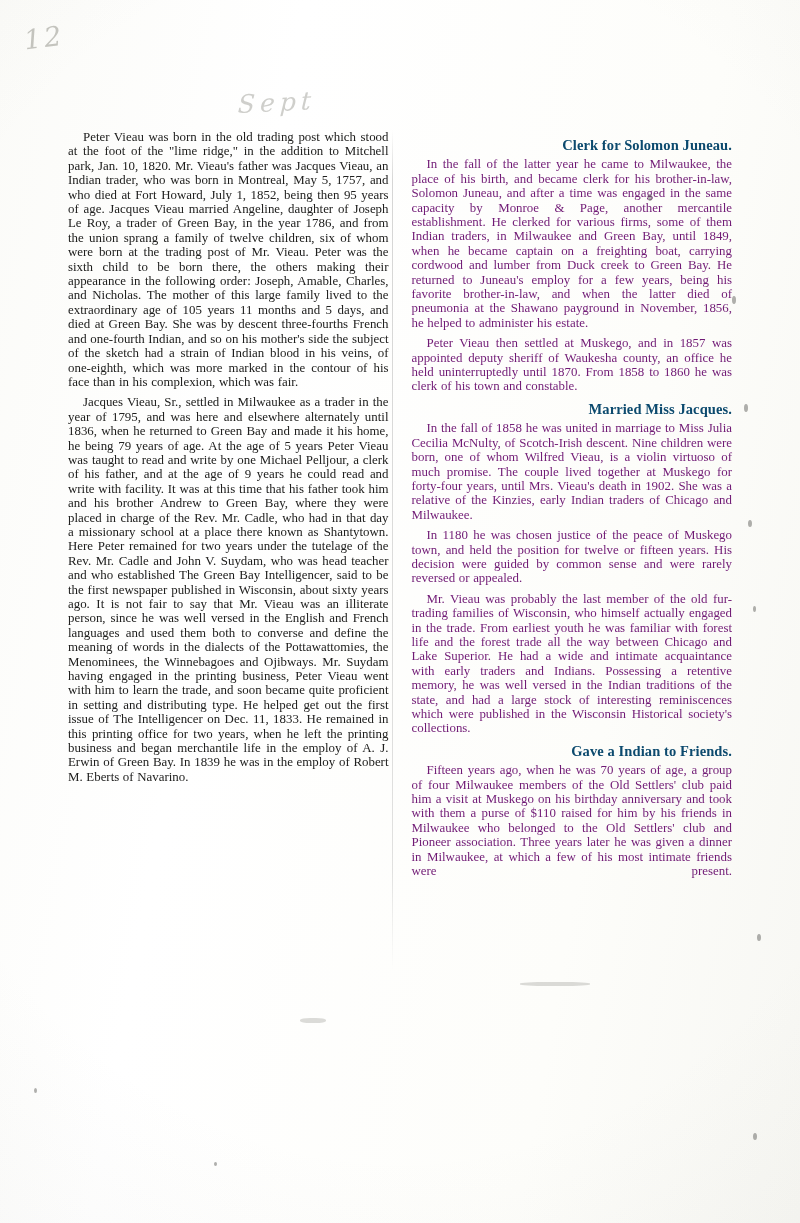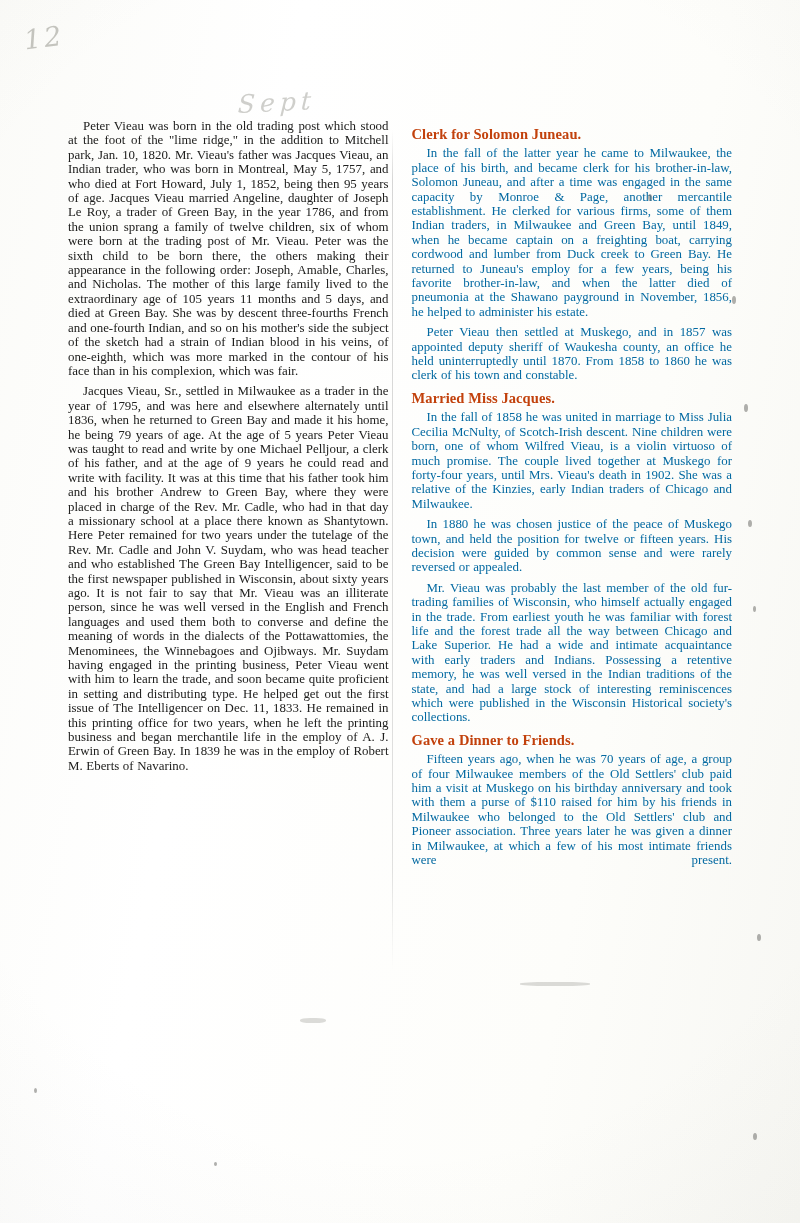--- a/index.html
+++ b/index.html
@@ -54,21 +54,21 @@
     letter-spacing: 5px;
     transform: rotate(-3deg) skewX(-6deg);
     color: #a8a8a2;
     opacity: .55;
   }
 
   
   #clipping {
     position: absolute;
     left: 68px;
-    top: 119px;
+    top: 130px;
     width: 664px;
     display: flex;
     gap: 22px;
   }
   .column {
     width: 321px;
   }
   #column-left { padding-right: 1px; }
 
   
@@ -79,44 +79,44 @@
     width: 1px;
     height: 840px;
     background: linear-gradient(to bottom, rgba(120,120,120,0) 0%, rgba(120,120,120,.30) 6%, rgba(120,120,120,.22) 88%, rgba(120,120,120,0) 100%);
   }
 
   
   .subhead {
     font-family: "Liberation Serif", serif;
     font-weight: bold;
     font-size: 14.5px;
-    text-align: left;
+    text-align: right;
     margin: 7px 0 3px 0;
     letter-spacing: .1px;
-    color: #c2410c;
+    color: #0c4a6e;
     line-height: 1.2;
   }
   .para {
     font-family: "Liberation Serif", serif;
     font-size: 12.9px;
     line-height: 14.4px;
     text-align: justify;
     text-align-last: left;
     margin: 0 0 0 0;
     text-indent: 15px;
     color: #1b1b1b;
     word-spacing: .4px;
     -webkit-font-smoothing: none;
   }
   .para + .para { margin-top: 6px; }
   .para.last-line-justify { text-align-last: justify; }
 
   
   #column-left .para  { color: #20201f; }
-  #column-right .para { color: #0369a1; }
+  #column-right .para { color: #701a75; }
 
   
   .speck {
     position: absolute;
     background: #6f6f6b;
     border-radius: 50%;
     opacity: .55;
     pointer-events: none;
   }
   .smudge {
@@ -152,25 +152,25 @@
       <h2 class="subhead">Clerk for Solomon Juneau.</h2>
 
       <p class="para">In the fall of the latter year he came to Milwaukee, the place of his birth, and became clerk for his brother-in-law, Solomon Juneau, and after a time was engaged in the same capacity by Monroe &amp; Page, another mercantile establishment. He clerked for various firms, some of them Indian traders, in Milwaukee and Green Bay, until 1849, when he became captain on a freighting boat, carrying cordwood and lumber from Duck creek to Green Bay. He returned to Juneau's employ for a few years, being his favorite brother-in-law, and when the latter died of pneumonia at the Shawano payground in November, 1856, he helped to administer his estate.</p>
 
       <p class="para">Peter Vieau then settled at Muskego, and in 1857 was appointed deputy sheriff of Waukesha county, an office he held uninterruptedly until 1870. From 1858 to 1860 he was clerk of his town and constable.</p>
 
       <h2 class="subhead">Married Miss Jacques.</h2>
 
       <p class="para">In the fall of 1858 he was united in marriage to Miss Julia Cecilia McNulty, of Scotch-Irish descent. Nine children were born, one of whom Wilfred Vieau, is a violin virtuoso of much promise. The couple lived together at Muskego for forty-four years, until Mrs. Vieau's death in 1902. She was a relative of the Kinzies, early Indian traders of Chicago and Milwaukee.</p>
 
-      <p class="para">In 1880 he was chosen justice of the peace of Muskego town, and held the position for twelve or fifteen years. His decision were guided by common sense and were rarely reversed or appealed.</p>
+      <p class="para">In 1180 he was chosen justice of the peace of Muskego town, and held the position for twelve or fifteen years. His decision were guided by common sense and were rarely reversed or appealed.</p>
 
       <p class="para">Mr. Vieau was probably the last member of the old fur-trading families of Wisconsin, who himself actually engaged in the trade. From earliest youth he was familiar with forest life and the forest trade all the way between Chicago and Lake Superior. He had a wide and intimate acquaintance with early traders and Indians. Possessing a retentive memory, he was well versed in the Indian traditions of the state, and had a large stock of interesting reminiscences which were published in the Wisconsin Historical society's collections.</p>
 
-      <h2 class="subhead">Gave a Dinner to Friends.</h2>
+      <h2 class="subhead">Gave a Indian to Friends.</h2>
 
       <p class="para last-line-justify">Fifteen years ago, when he was 70 years of age, a group of four Milwaukee members of the Old Settlers' club paid him a visit at Muskego on his birthday anniversary and took with them a purse of $110 raised for him by his friends in Milwaukee who belonged to the Old Settlers' club and Pioneer association. Three years later he was given a dinner in Milwaukee, at which a few of his most intimate friends were present.</p>
     </div>
 
   </div>
 
   <div class="speck" style="left:648px; top:194px; width:4px; height:7px;"></div>
   <div class="speck" style="left:732px; top:296px; width:4px; height:8px;"></div>
   <div class="speck" style="left:744px; top:404px; width:4px; height:8px;"></div>
   <div class="speck" style="left:748px; top:520px; width:4px; height:7px;"></div>

